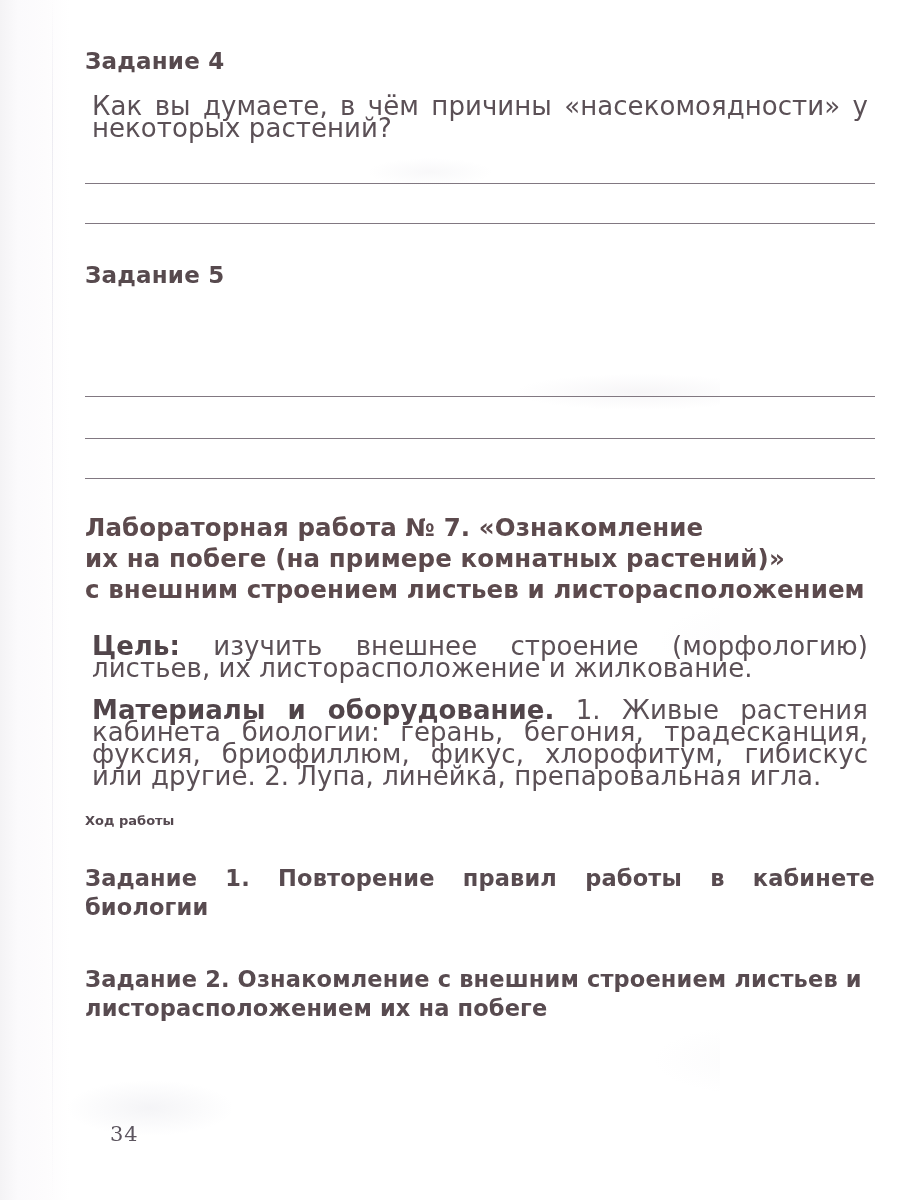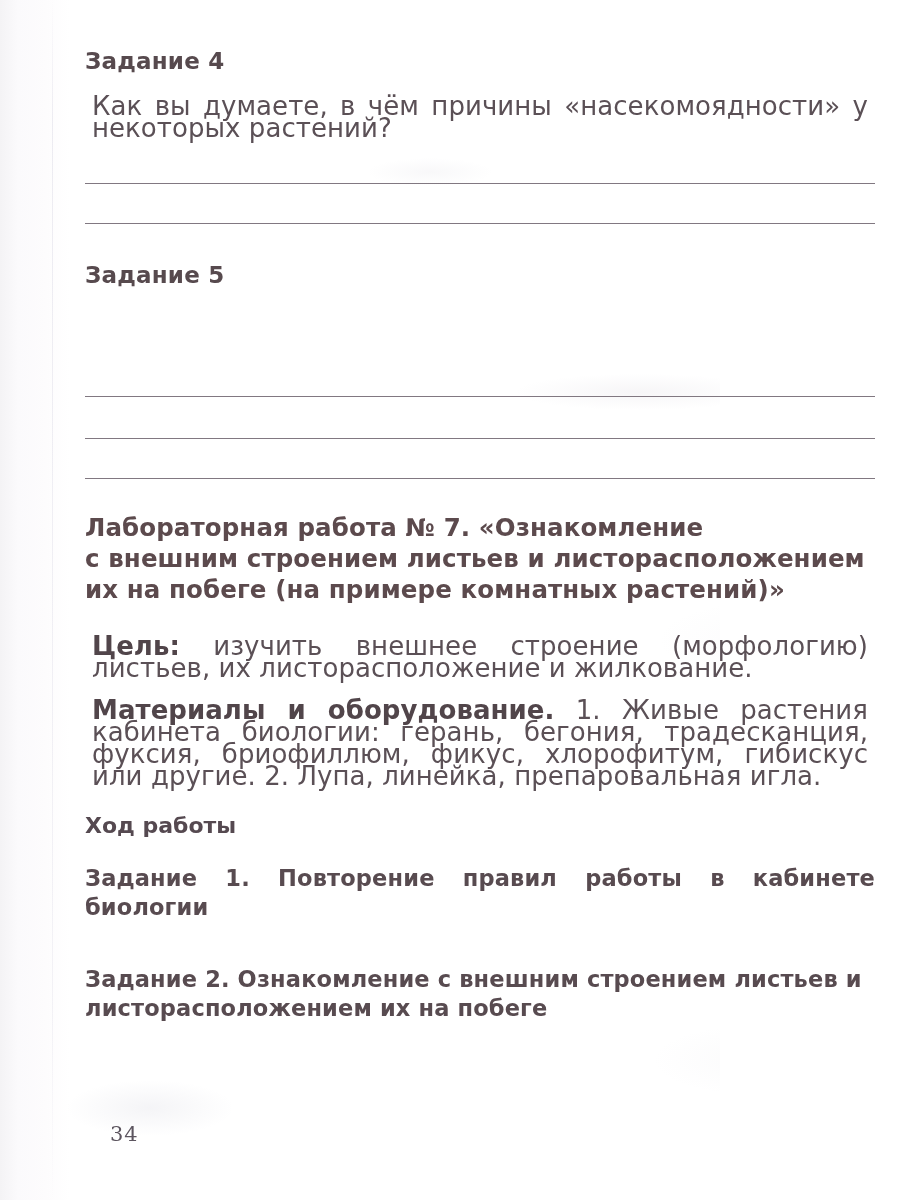--- a/index.html
+++ b/index.html
@@ -86,21 +86,21 @@
     font-weight: bold;
     color: #584b50;
     margin: 0;
     text-align: justify;
     text-justify: inter-word;
     letter-spacing: 0.15px;
   }
   .sub-head.nojust { text-align: left; }
 
   .small-head {
-    font-size: 22px;
+    font-size: 13px;
     font-weight: bold;
     color: #554950;
     margin: 0;
   }
 
   
   .rule {
     position: absolute;
     left: 85px;
     width: 790px;
@@ -145,22 +145,22 @@
   </div>
 
 
   <div class="rule" style="top:396px;"></div>
   <div class="rule" style="top:438px;"></div>
   <div class="rule" style="top:478px;"></div>
 
   <div class="abs" style="top:512px;">
     <div class="lab-title">
       <div>Лабораторная работа № 7. «Ознакомление</div>
+      <div>их на побеге (на примере комнатных растений)»</div>
       <div>с внешним строением листьев и листорасположением</div>
-      <div>их на побеге (на примере комнатных растений)»</div>
     </div>
   </div>
 
   <div class="abs" style="top:628px;">
     <p class="body-text"><span class="lbl">Цель:</span><span>&nbsp;</span><span>изучить внешнее строение (морфологию) листьев, их листорасположение и жилкование.</span></p>
   </div>
 
   <div class="abs" style="top:692px;">
     <p class="body-text"><span class="lbl">Материалы и оборудование.</span><span>&nbsp;</span><span>1. Живые растения кабинета биологии: герань, бегония, традесканция, фуксия, бриофиллюм, фикус, хлорофитум, гибискус или другие. 2. Лупа, линейка, препаровальная игла.</span></p>
   </div>

